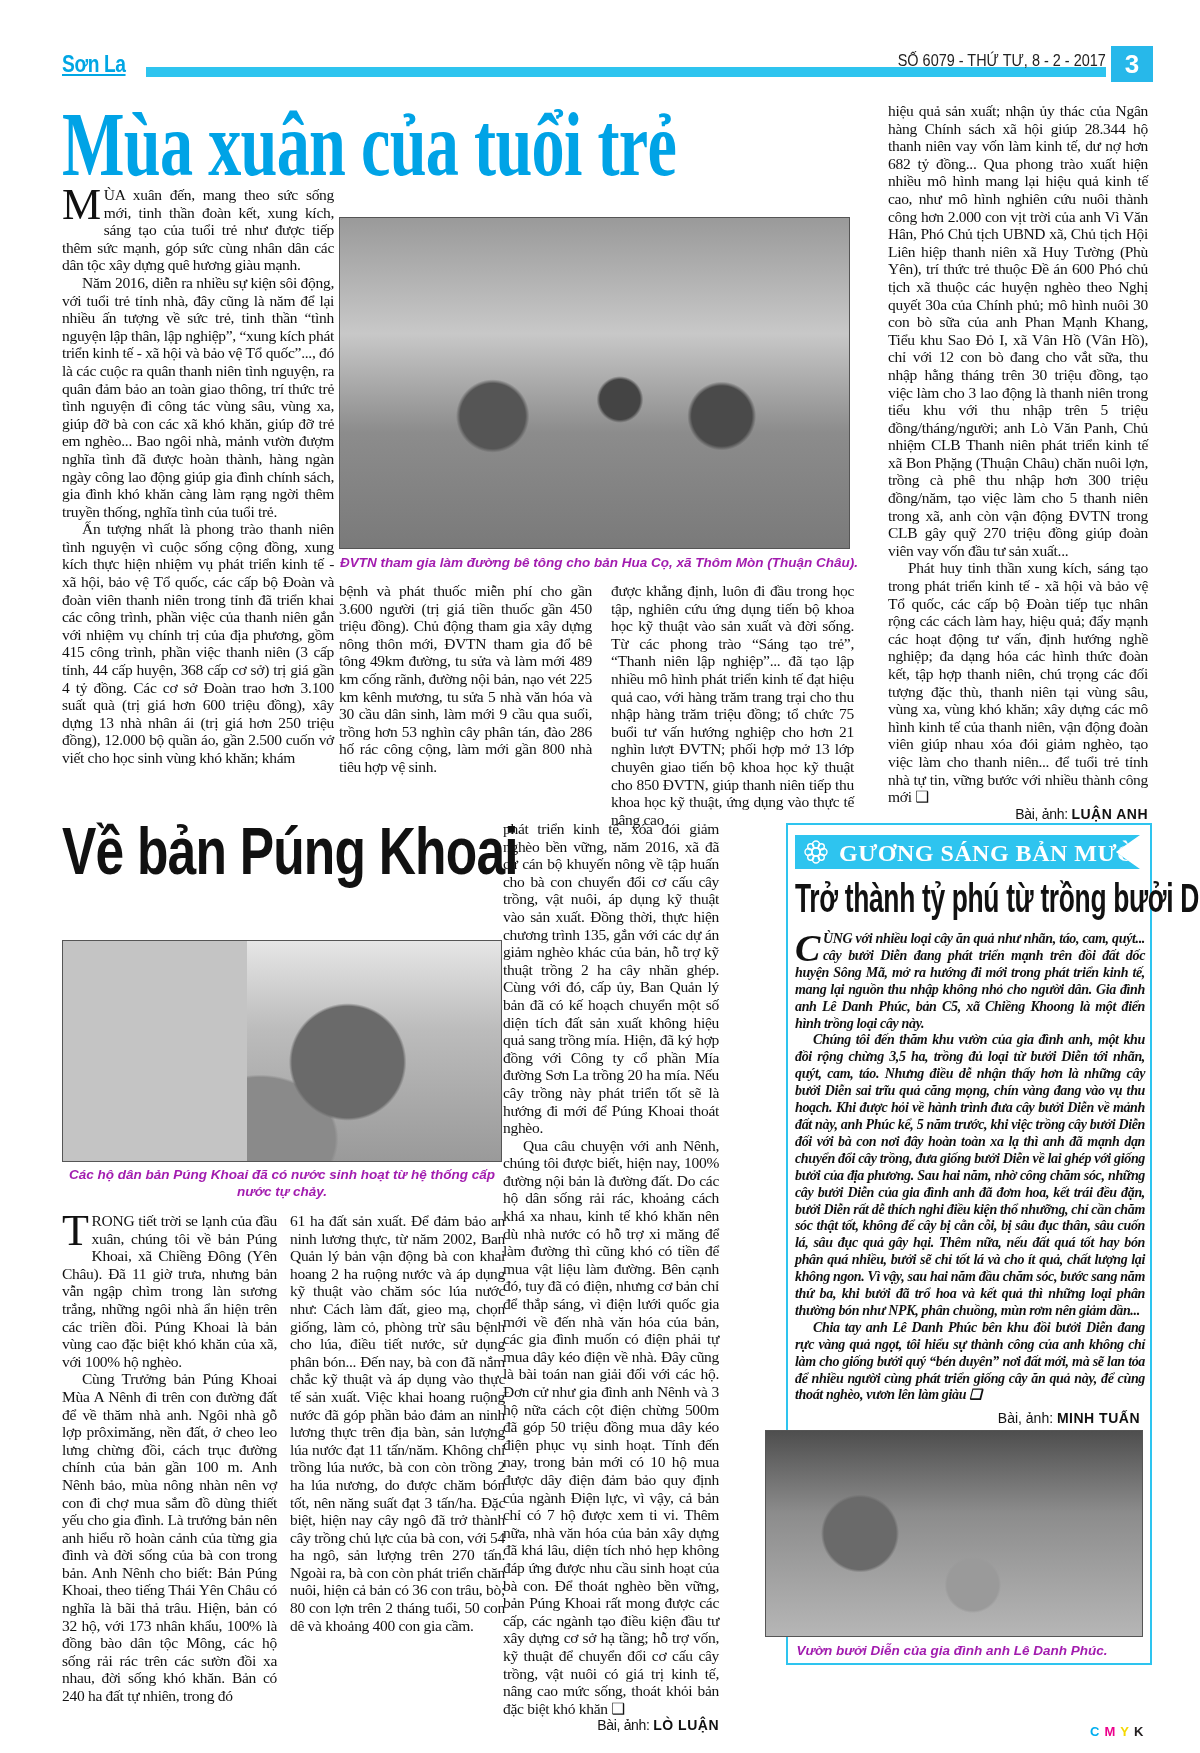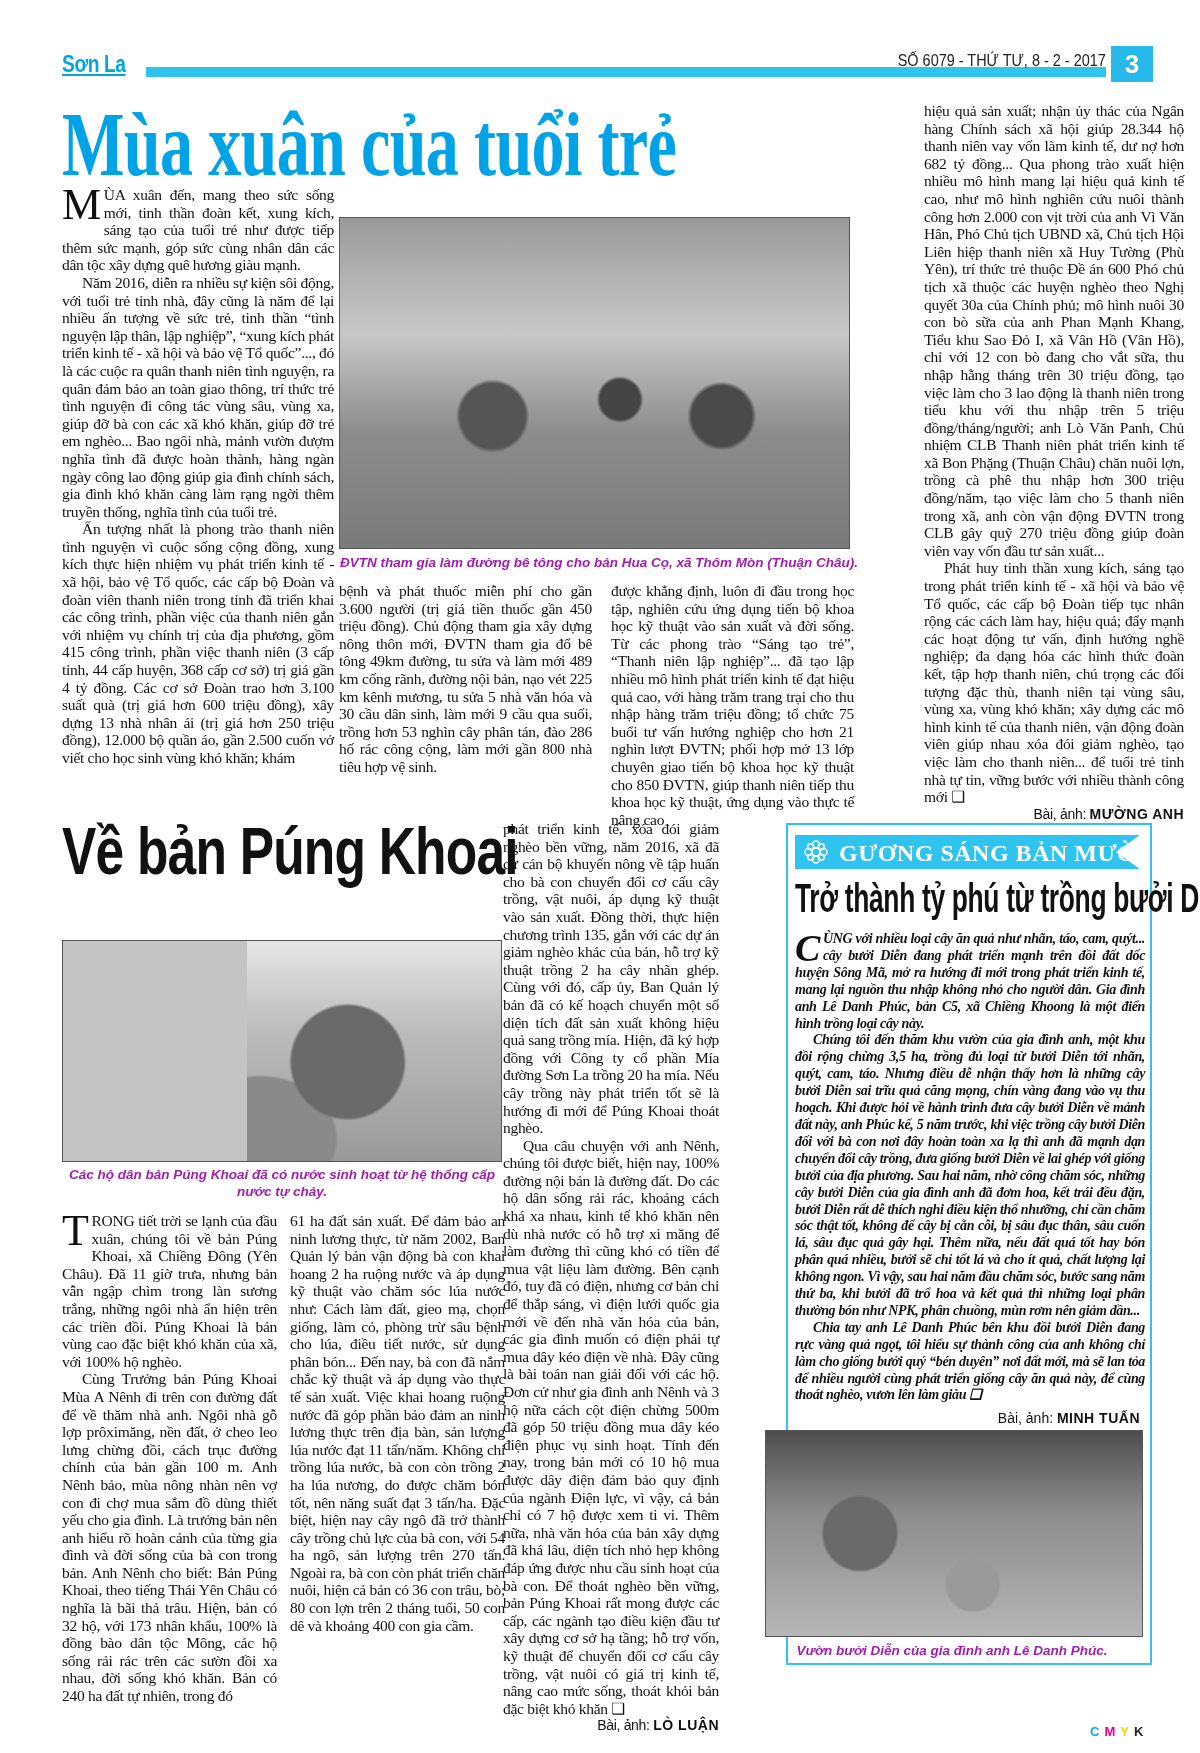--- a/index.html
+++ b/index.html
@@ -80,24 +80,24 @@
 <div class="abs caption" style="left:339px; top:554px; width:520px;">ĐVTN tham gia làm đường bê tông cho bản Hua Cọ, xã Thôm Mòn (Thuận Châu).</div>
 
 <div class="abs col" style="left:339px; top:582px; width:253px;">
   <p class="first">bệnh và phát thuốc miễn phí cho gần 3.600 người (trị giá tiền thuốc gần 450 triệu đồng). Chủ động tham gia xây dựng nông thôn mới, ĐVTN tham gia đổ bê tông 49km đường, tu sửa và làm mới 489 km cống rãnh, đường nội bản, nạo vét 225 km kênh mương, tu sửa 5 nhà văn hóa và 30 cầu dân sinh, làm mới 9 cầu qua suối, trồng hơn 53 nghìn cây phân tán, đào 286 hố rác công cộng, làm mới gần 800 nhà tiêu hợp vệ sinh.</p>
 </div>
 
 <div class="abs col" style="left:611px; top:582px; width:243px;">
   <p class="first">được khẳng định, luôn đi đầu trong học tập, nghiên cứu ứng dụng tiến bộ khoa học kỹ thuật vào sản xuất và đời sống. Từ các phong trào “Sáng tạo trẻ”, “Thanh niên lập nghiệp”... đã tạo lập nhiều mô hình phát triển kinh tế đạt hiệu quả cao, với hàng trăm trang trại cho thu nhập hàng trăm triệu đồng; tổ chức 75 buổi tư vấn hướng nghiệp cho hơn 21 nghìn lượt ĐVTN; phối hợp mở 13 lớp chuyên giao tiến bộ khoa học kỹ thuật cho 850 ĐVTN, giúp thanh niên tiếp thu khoa học kỹ thuật, ứng dụng vào thực tế nâng cao</p>
 </div>
 
-<div class="abs col" style="left:924px; top:102px; width:260px;">
+<div class="abs col" style="left:888px; top:102px; width:260px;">
   <p class="first">hiệu quả sản xuất; nhận ủy thác của Ngân hàng Chính sách xã hội giúp 28.344 hộ thanh niên vay vốn làm kinh tế, dư nợ hơn 682 tỷ đồng... Qua phong trào xuất hiện nhiều mô hình mang lại hiệu quả kinh tế cao, như mô hình nghiên cứu nuôi thành công hơn 2.000 con vịt trời của anh Vì Văn Hân, Phó Chủ tịch UBND xã, Chủ tịch Hội Liên hiệp thanh niên xã Huy Tường (Phù Yên), trí thức trẻ thuộc Đề án 600 Phó chủ tịch xã thuộc các huyện nghèo theo Nghị quyết 30a của Chính phủ; mô hình nuôi 30 con bò sữa của anh Phan Mạnh Khang, Tiểu khu Sao Đỏ I, xã Vân Hồ (Vân Hồ), chỉ với 12 con bò đang cho vắt sữa, thu nhập hằng tháng trên 30 triệu đồng, tạo việc làm cho 3 lao động là thanh niên trong tiểu khu với thu nhập trên 5 triệu đồng/tháng/người; anh Lò Văn Panh, Chủ nhiệm CLB Thanh niên phát triển kinh tế xã Bon Phặng (Thuận Châu) chăn nuôi lợn, trồng cà phê thu nhập hơn 300 triệu đồng/năm, tạo việc làm cho 5 thanh niên trong xã, anh còn vận động ĐVTN trong CLB gây quỹ 270 triệu đồng giúp đoàn viên vay vốn đầu tư sản xuất...</p>
   <p>Phát huy tinh thần xung kích, sáng tạo trong phát triển kinh tế - xã hội và bảo vệ Tổ quốc, các cấp bộ Đoàn tiếp tục nhân rộng các cách làm hay, hiệu quả; đẩy mạnh các hoạt động tư vấn, định hướng nghề nghiệp; đa dạng hóa các hình thức đoàn kết, tập hợp thanh niên, chú trọng các đối tượng đặc thù, thanh niên tại vùng sâu, vùng xa, vùng khó khăn; xây dựng các mô hình kinh tế của thanh niên, vận động đoàn viên giúp nhau xóa đói giảm nghèo, tạo việc làm cho thanh niên... để tuổi trẻ tỉnh nhà tự tin, vững bước với nhiều thành công mới ❑</p>
-  <div class="byline"><span>Bài, ảnh:</span> <b>MƯỜNG ANH</b></div>
+  <div class="byline"><span>Bài, ảnh:</span> <b>LUẬN ANH</b></div>
 </div>
 
 <h2 class="abs sec-title">Về bản Púng Khoai</h2>
 
 <div class="abs photo photo2" style="left:62px; top:940px; width:440px; height:222px;"></div>
 <div class="abs caption" style="left:62px; top:1166px; width:440px;">Các hộ dân bản Púng Khoai đã có nước sinh hoạt từ hệ thống cấp nước tự chảy.</div>
 
 <div class="abs col" style="left:62px; top:1212px; width:215px;">
   <p class="first"><span class="dropcap">T</span><span>RONG tiết trời se lạnh của đầu xuân, chúng tôi về bản Púng Khoai, xã Chiềng Đông (Yên Châu). Đã 11 giờ trưa, nhưng bản vẫn ngập chìm trong làn sương trắng, những ngôi nhà ẩn hiện trên các triền đồi. Púng Khoai là bản vùng cao đặc biệt khó khăn của xã, với 100% hộ nghèo.</span></p>
   <p>Cùng Trưởng bản Púng Khoai Mùa A Nênh đi trên con đường đất để về thăm nhà anh. Ngôi nhà gỗ lợp prôximăng, nền đất, ở cheo leo lưng chừng đồi, cách trục đường chính của bản gần 100 m. Anh Nênh bảo, mùa nông nhàn nên vợ con đi chợ mua sắm đồ dùng thiết yếu cho gia đình. Là trưởng bản nên anh hiểu rõ hoàn cảnh của từng gia đình và đời sống của bà con trong bản. Anh Nênh cho biết: Bản Púng Khoai, theo tiếng Thái Yên Châu có nghĩa là bãi thả trâu. Hiện, bản có 32 hộ, với 173 nhân khẩu, 100% là đồng bào dân tộc Mông, các hộ sống rải rác trên các sườn đồi xa nhau, đời sống khó khăn. Bản có 240 ha đất tự nhiên, trong đó</p>

